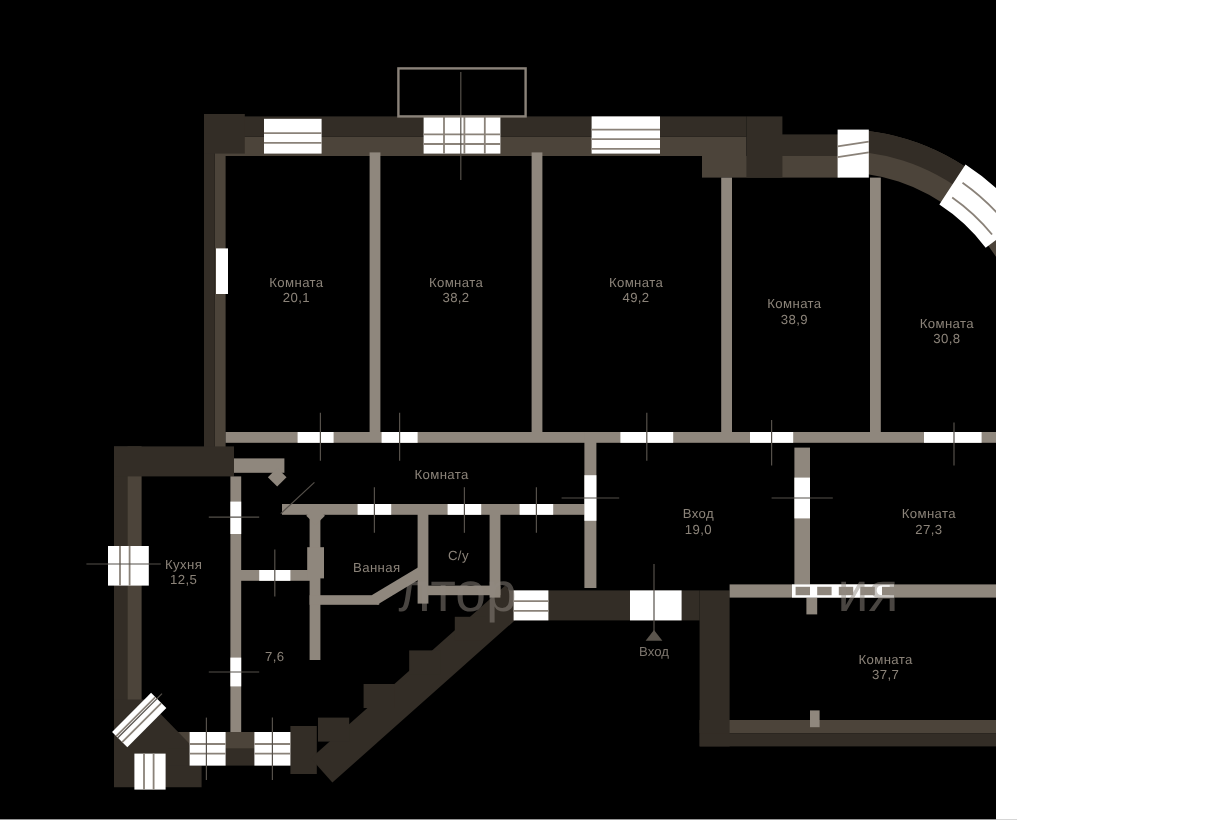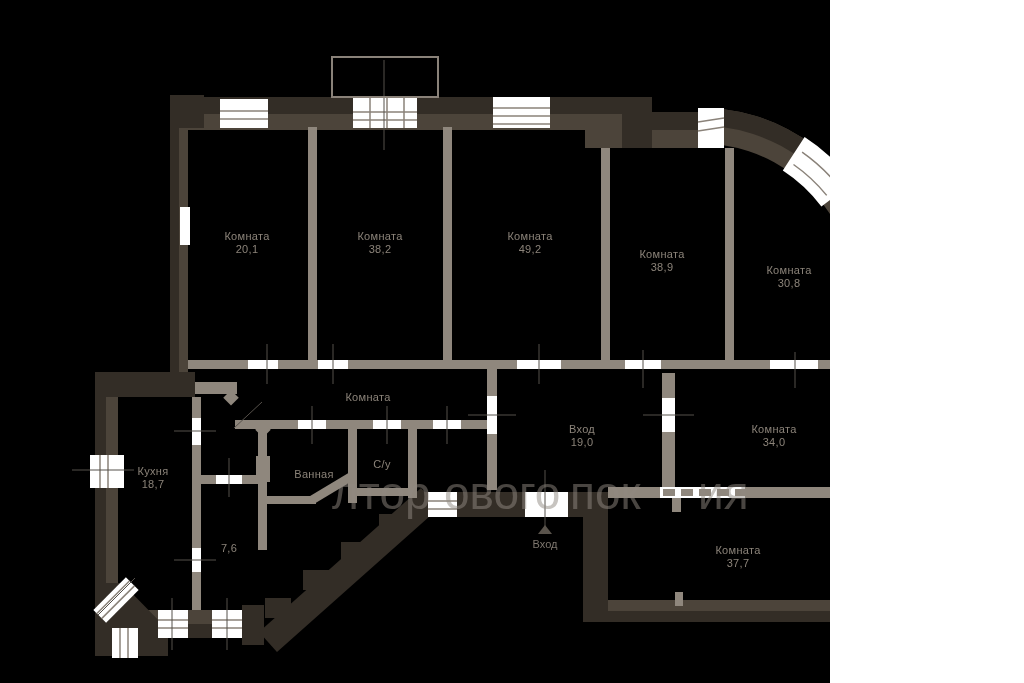--- a/index.html
+++ b/index.html
@@ -238,41 +238,39 @@
   </div>
   <div class="lbl" style="left:368px;top:397px">
     <span>Комната</span>
   </div>
   <div class="lbl" style="left:582px;top:436px">
     <span>Вход</span>
     <span>19,0</span>
   </div>
   <div class="lbl" style="left:774px;top:436px">
     <span>Комната</span>
-    <span>34,0</span>
+    <span>27,3</span>
   </div>
   <div class="lbl" style="left:738px;top:557px">
     <span>Комната</span>
     <span>37,7</span>
   </div>
   <div class="lbl" style="left:153px;top:478px">
     <span>Кухня</span>
-    <span>18,7</span>
+    <span>12,5</span>
   </div>
   <div class="lbl" style="left:229px;top:548px">
     <span>7,6</span>
   </div>
   <div class="lbl" style="left:314px;top:474px">
     <span>Ванная</span>
   </div>
   <div class="lbl" style="left:382px;top:464px">
     <span>С/у</span>
   </div>
 
   <div class="entrance-arrow" style="left:545px;top:525px"></div>
   <div class="entrance-lbl" style="left:545px;top:538px">Вход</div>
 
   <span class="wm" style="left:332px">лтор</span>
-  <span class="wm" style="left:444px">ового</span>
-  <span class="wm" style="left:570px">пок</span>
   <span class="wm" style="left:698px">ия</span>
 
 </div>
 
 </body></html>

